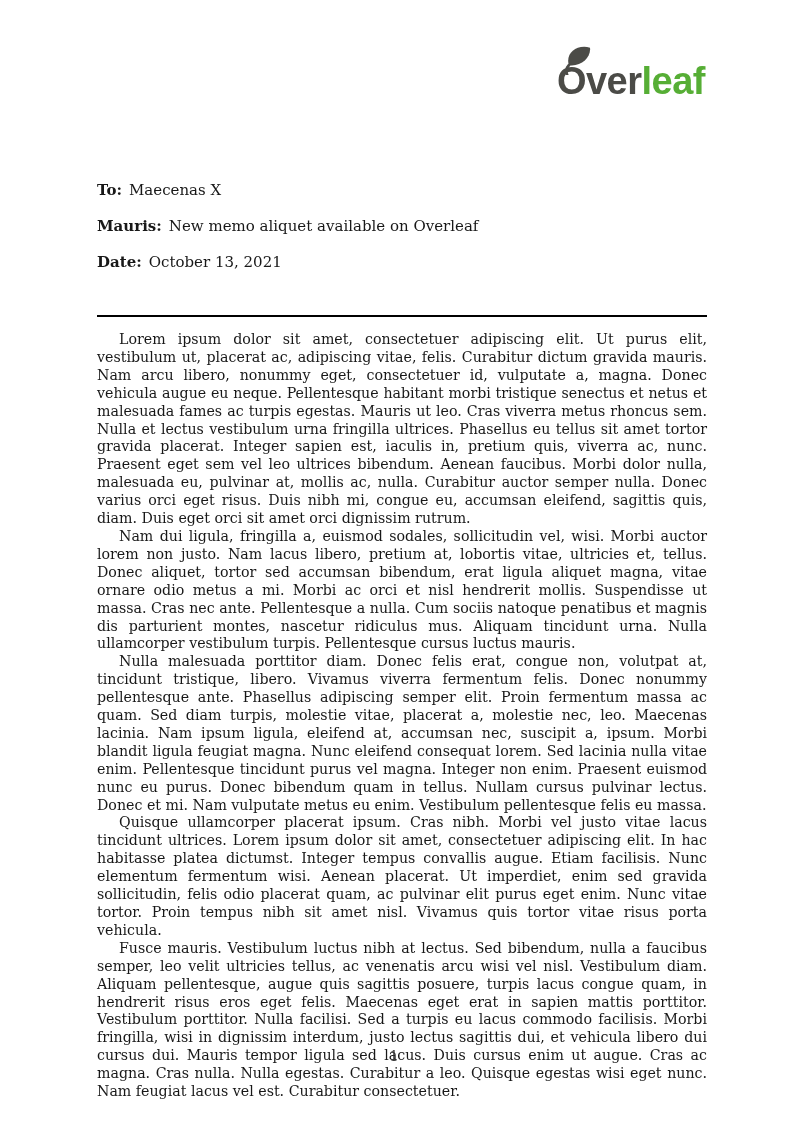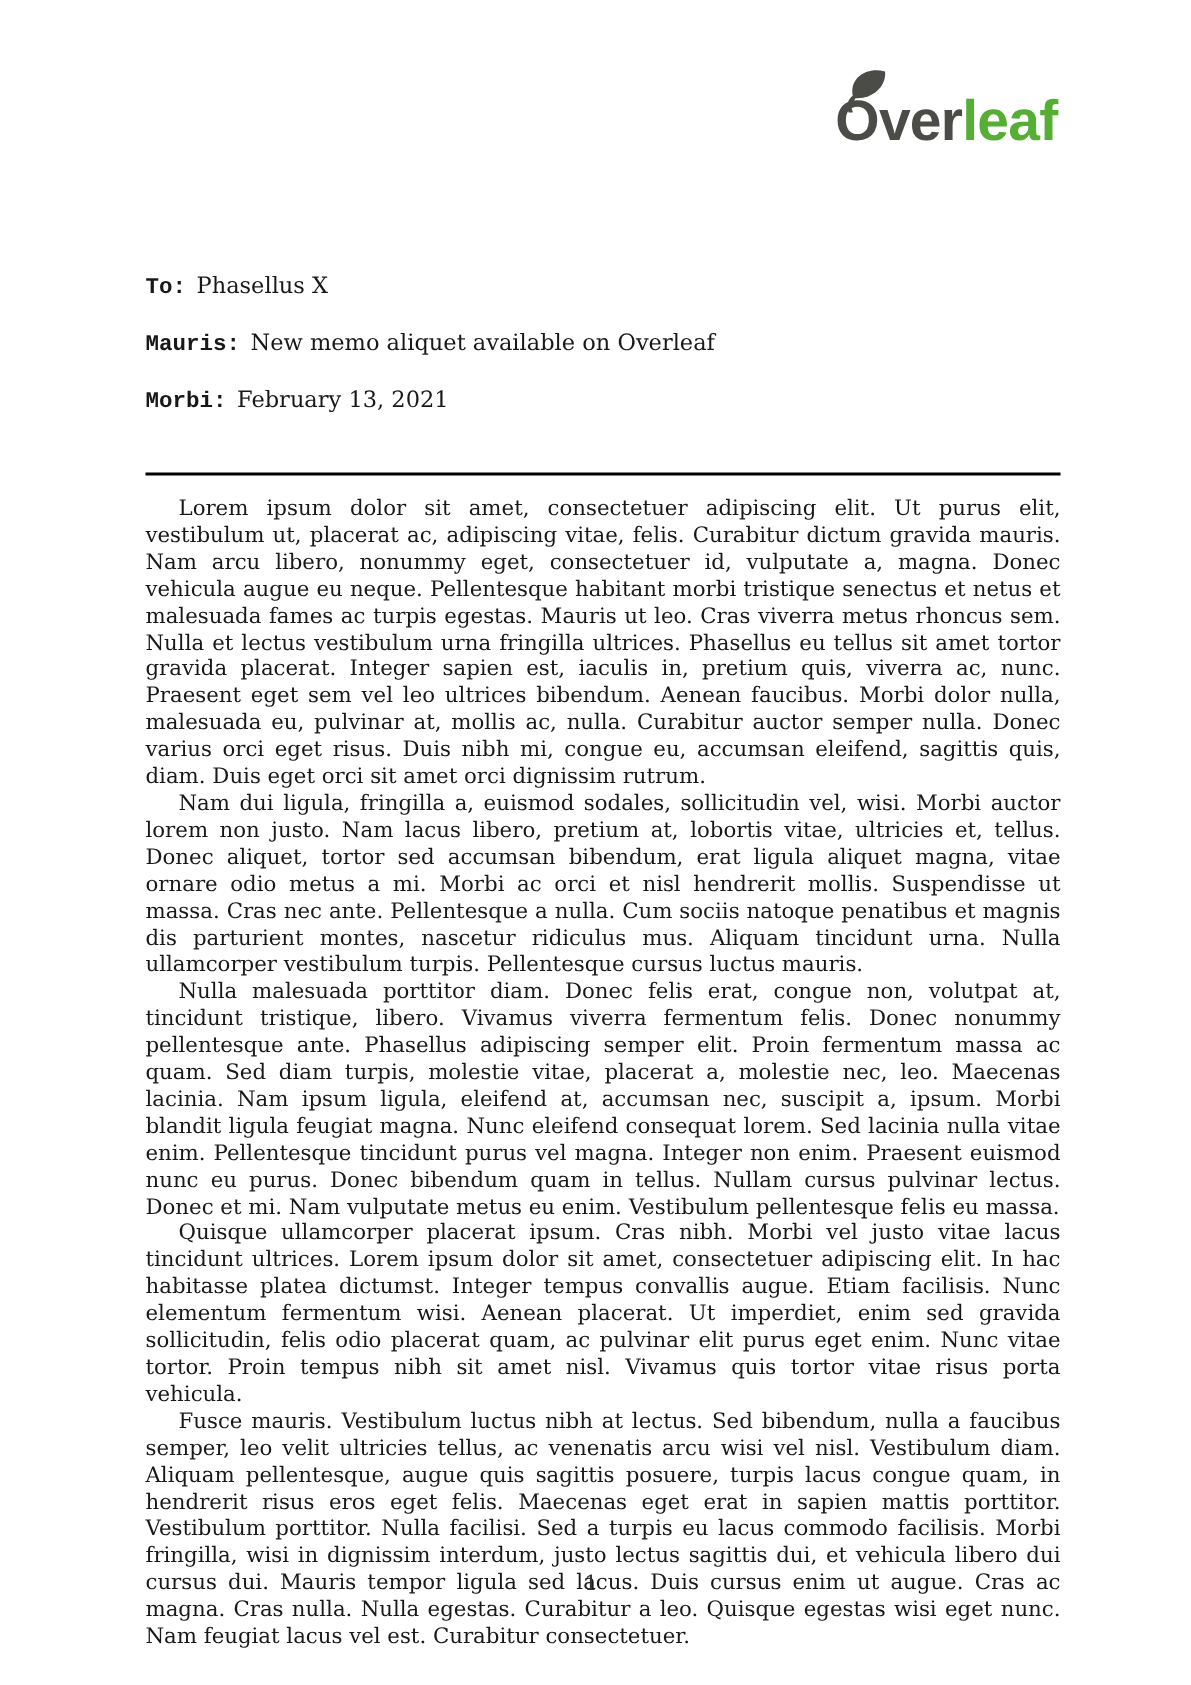--- a/index.html
+++ b/index.html
@@ -46,21 +46,20 @@
     width: 610px;
     font-size: 15px;
   }
   .memo-fields .field {
     line-height: 18px;
     margin-bottom: 18px;
   }
   .memo-fields .label {
     font-weight: 700;
     margin-right: 7px;
-    font-family: Liberation Mono, monospace;
   }
   .rule {
     position: absolute;
     left: 97px;
     top: 315px;
     width: 610px;
     height: 2px;
     background: #000000;
   }
   
@@ -98,27 +97,27 @@
   <div class="logo">
     <svg class="leaf-glyph" viewBox="0 0 40 34" aria-hidden="true">
       <path d="M13 23 C 9 9 22 -1 37 3 C 38.5 14 27 25 13 23 Z" fill="var(--logo-gray)"></path>
       <path d="M13 23 C 10 26 9 29 11 33.5" stroke="var(--logo-gray)" stroke-width="3.2" fill="none" stroke-linecap="round"></path>
     </svg>
     <span class="over">Over</span><span class="leaf">leaf</span>
   </div>
 
   <div class="memo-fields">
     <div class="field">
-      <span class="label">To:</span><span class="value">Phasellus X</span>
+      <span class="label">To:</span><span class="value">Maecenas X</span>
     </div>
     <div class="field">
       <span class="label">Mauris:</span><span class="value">New memo aliquet available on Overleaf</span>
     </div>
     <div class="field">
-      <span class="label">Morbi:</span><span class="value">February 13, 2021</span>
+      <span class="label">Date:</span><span class="value">October 13, 2021</span>
     </div>
   </div>
 
   <div class="rule"></div>
 
   <div class="body-text">
     <p>Lorem ipsum dolor sit amet, consectetuer adipiscing elit. Ut purus elit, vestibulum ut, placerat ac, adipiscing vitae, felis. Curabitur dictum gravida mauris. Nam arcu libero, nonummy eget, consectetuer id, vulputate a, magna. Donec vehicula augue eu neque. Pellentesque habitant morbi tristique senectus et netus et malesuada fames ac turpis egestas. Mauris ut leo. Cras viverra metus rhoncus sem. Nulla et lectus vestibulum urna fringilla ultrices. Phasellus eu tellus sit amet tortor gravida placerat. Integer sapien est, iaculis in, pretium quis, viverra ac, nunc. Praesent eget sem vel leo ultrices bibendum. Aenean faucibus. Morbi dolor nulla, malesuada eu, pulvinar at, mollis ac, nulla. Curabitur auctor semper nulla. Donec varius orci eget risus. Duis nibh mi, congue eu, accumsan eleifend, sagittis quis, diam. Duis eget orci sit amet orci dignissim rutrum.</p>
     <p>Nam dui ligula, fringilla a, euismod sodales, sollicitudin vel, wisi. Morbi auctor lorem non justo. Nam lacus libero, pretium at, lobortis vitae, ultricies et, tellus. Donec aliquet, tortor sed accumsan bibendum, erat ligula aliquet magna, vitae ornare odio metus a mi. Morbi ac orci et nisl hendrerit mollis. Suspendisse ut massa. Cras nec ante. Pellentesque a nulla. Cum sociis natoque penatibus et magnis dis parturient montes, nascetur ridiculus mus. Aliquam tincidunt urna. Nulla ullamcorper vestibulum turpis. Pellentesque cursus luctus mauris.</p>
     <p>Nulla malesuada porttitor diam. Donec felis erat, congue non, volutpat at, tincidunt tristique, libero. Vivamus viverra fermentum felis. Donec nonummy pellentesque ante. Phasellus adipiscing semper elit. Proin fermentum massa ac quam. Sed diam turpis, molestie vitae, placerat a, molestie nec, leo. Maecenas lacinia. Nam ipsum ligula, eleifend at, accumsan nec, suscipit a, ipsum. Morbi blandit ligula feugiat magna. Nunc eleifend consequat lorem. Sed lacinia nulla vitae enim. Pellentesque tincidunt purus vel magna. Integer non enim. Praesent euismod nunc eu purus. Donec bibendum quam in tellus. Nullam cursus pulvinar lectus. Donec et mi. Nam vulputate metus eu enim. Vestibulum pellentesque felis eu massa.</p>
     <p>Quisque ullamcorper placerat ipsum. Cras nibh. Morbi vel justo vitae lacus tincidunt ultrices. Lorem ipsum dolor sit amet, consectetuer adipiscing elit. In hac habitasse platea dictumst. Integer tempus convallis augue. Etiam facilisis. Nunc elementum fermentum wisi. Aenean placerat. Ut imperdiet, enim sed gravida sollicitudin, felis odio placerat quam, ac pulvinar elit purus eget enim. Nunc vitae tortor. Proin tempus nibh sit amet nisl. Vivamus quis tortor vitae risus porta vehicula.</p>

